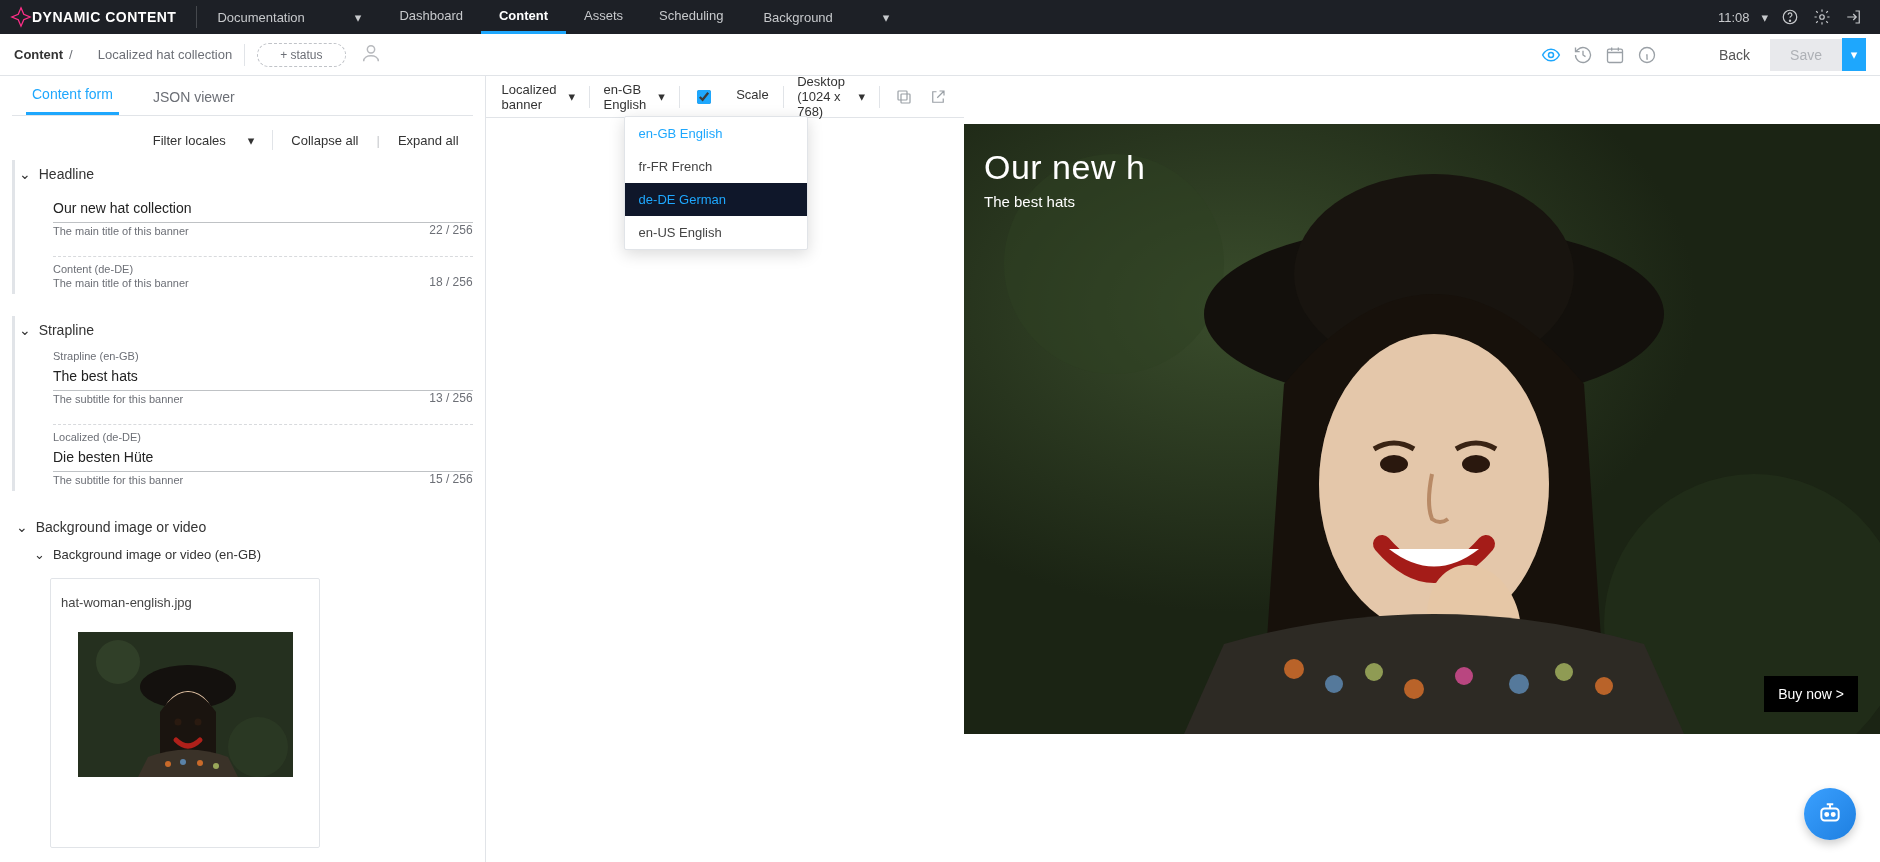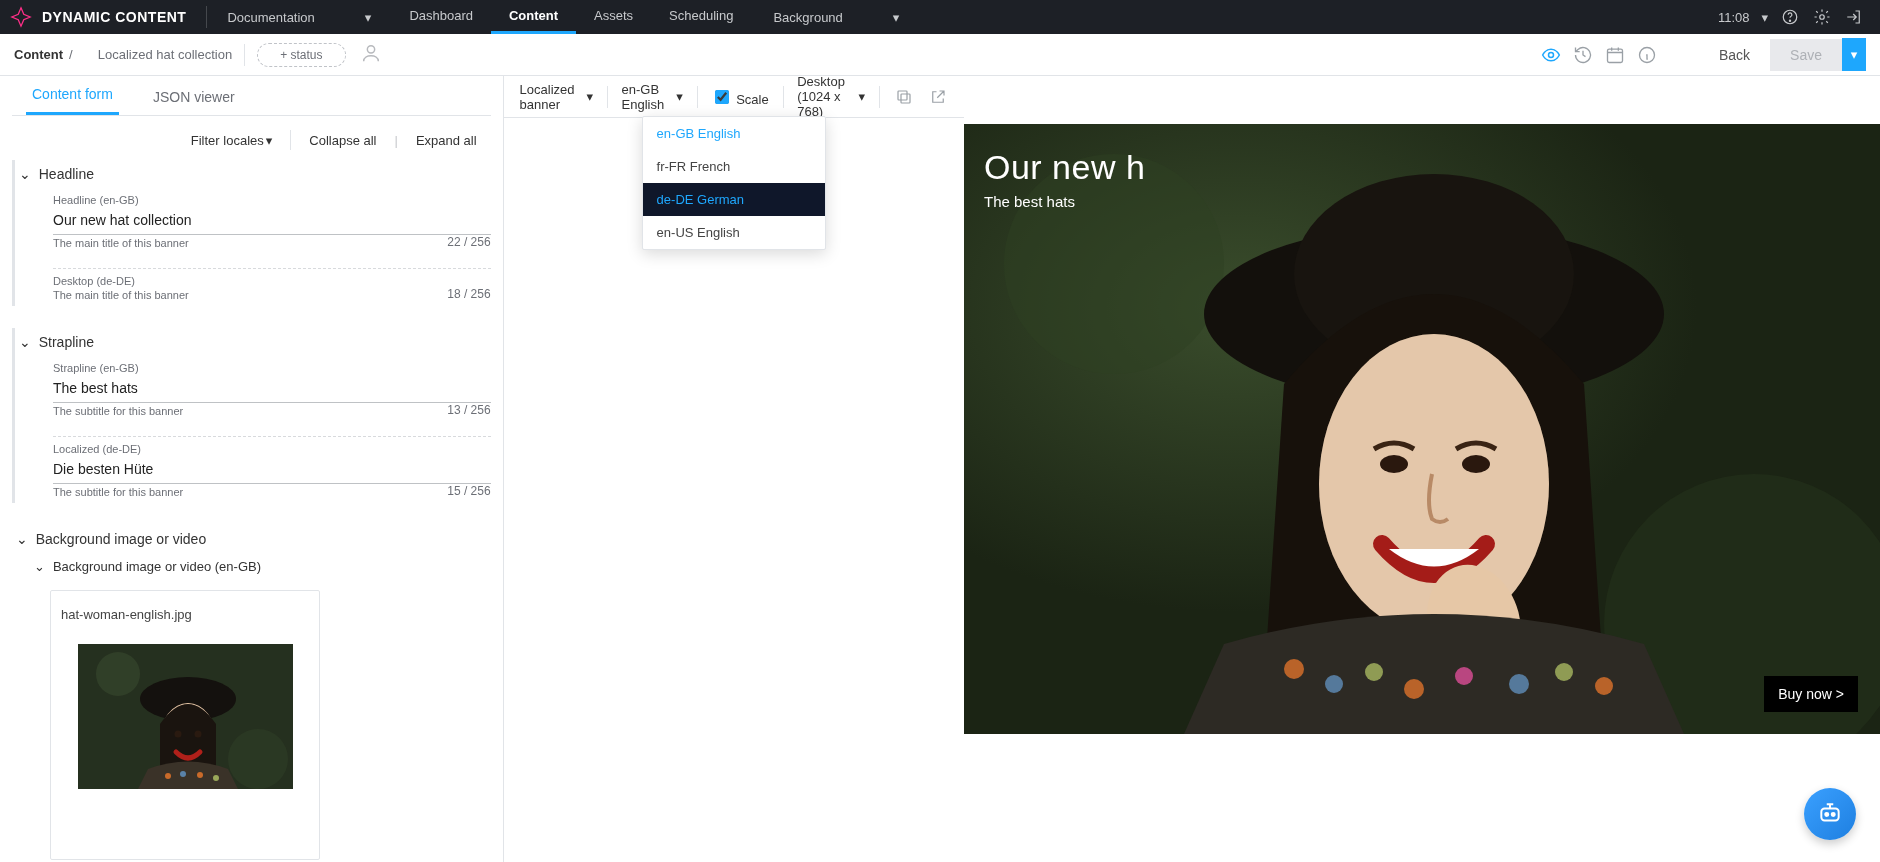--- a/index.html
+++ b/index.html
@@ -11,21 +11,21 @@
     --text-light:#c7c9cc;
     --border:#e1e4e8;
     --panel-bg:#fff;
   }
   *{box-sizing:border-box;font-family:Arial,Helvetica,sans-serif;}
   body{margin:0;background:#fff;color:var(--text-dark);font-size:13px;}
   .app{display:flex;flex-direction:column;height:862px;width:1880px;overflow:hidden;}
 
   
   .topbar{display:flex;align-items:center;background:var(--bg-dark);color:#fff;height:34px;padding:0 6px;}
-  .logo{display:flex;align-items:center;gap:10px;padding:0 10px 0 4px;}
+  .logo{display:flex;align-items:center;padding:0 10px 0 4px;}
   .logo-mark{width:22px;height:22px;display:inline-block;}
   .brand{font-weight:bold;letter-spacing:.5px;font-size:14px;}
   .divider-v{width:1px;height:22px;background:rgba(255,255,255,.18);margin:0 10px;}
   .drop{display:flex;align-items:center;gap:50px;color:#c7c9cc;padding:0 10px;cursor:pointer;}
   .nav{display:flex;align-items:stretch;margin-left:10px;height:100%;}
   .nav-item{display:flex;align-items:center;padding:0 18px;color:#c7c9cc;font-size:13px;cursor:pointer;border-bottom:3px solid transparent;}
   .nav-item.active{color:#fff;border-bottom:3px solid var(--accent);font-weight:bold;}
   .top-right{margin-left:auto;display:flex;align-items:center;gap:12px;padding-right:10px;}
   .cv{color:#c7c9cc;}
   .icon-btn{width:20px;height:20px;display:flex;align-items:center;justify-content:center;color:#c7c9cc;cursor:pointer;}
@@ -47,21 +47,21 @@
   .save-main{background:#e8e9ec;color:#aeb1b6;padding:8px 20px;font-size:14px;}
   .save-aux{background:var(--accent);color:#fff;width:24px;height:33px;display:flex;align-items:center;justify-content:center;}
 
   
   .split{display:flex;flex:1;height:calc(862px - 34px - 42px);}
   .left{width:1040px;border-right:1px solid var(--border);display:flex;flex-direction:column;overflow-y:auto;padding:0 12px 20px 12px;position:relative;}
   .tabs{display:flex;align-items:flex-end;gap:28px;height:40px;border-bottom:1px solid var(--border);padding:0 14px;}
   .tab{padding:10px 6px;color:var(--text-muted);font-size:14px;cursor:pointer;}
   .tab.active{color:var(--accent);border-bottom:3px solid var(--accent);font-weight:500;}
   .form-toolbar{display:flex;align-items:center;gap:18px;padding:14px 14px 10px 14px;justify-content:flex-end;}
-  .ft-item{color:#333;font-size:13px;cursor:pointer;display:flex;align-items:center;gap:2px;}
+  .ft-item{color:#333;font-size:13px;cursor:pointer;display:flex;align-items:center;gap:22px;}
   .ft-sep{color:#c7c9cc;}
   .vdiv{width:1px;height:20px;background:var(--border);}
 
   .group{margin:0 0 22px 0;padding-left:4px;}
   .group-head{display:flex;align-items:center;gap:8px;font-size:14px;padding:6px 0;}
   .subgroup-head{display:flex;align-items:center;gap:8px;font-size:13px;padding:6px 0 6px 18px;}
 
   .field{margin:6px 0 0 34px;padding-bottom:4px;}
   .field .flabel{font-size:11px;color:var(--text-muted);}
   .field .finput{font-size:14px;color:#222;padding:6px 0;border-bottom:1px solid #bfc2c5;}
@@ -71,21 +71,21 @@
 
   .img-card{width:270px;border:1px solid var(--border);border-radius:2px;margin:10px 0 0 34px;padding:16px 10px 10px 10px;height:270px;}
   .img-card .fname{font-size:13px;color:#444;margin-bottom:22px;}
   .img-card .thumb{width:215px;height:145px;margin:0 auto;background:#2a3028;position:relative;overflow:hidden;}
 
   
   .right{flex:1;display:flex;}
   .preview-toolbar{display:flex;align-items:center;height:42px;border-bottom:1px solid var(--border);padding:0 16px;gap:14px;position:relative;}
   .pt-drop{display:flex;align-items:center;gap:12px;color:#333;font-size:13px;cursor:pointer;}
   .pt-sep{width:1px;height:22px;background:var(--border);}
-  .pt-check{display:flex;align-items:flex-end;gap:4px;font-size:13px;}
+  .pt-check{display:flex;align-items:flex-start;gap:22px;font-size:13px;}
   .pt-check input{accent-color:var(--accent);width:14px;height:14px;}
   .pt-right{margin-left:auto;display:flex;align-items:center;gap:14px;}
 
   .locale-menu{position:absolute;top:40px;left:138px;width:184px;background:#fff;box-shadow:0 4px 16px rgba(0,0,0,.15);border:1px solid var(--border);border-radius:2px;z-index:10;}
   .locale-menu .mi{padding:9px 14px;font-size:13px;color:#444;cursor:pointer;}
   .locale-menu .mi.sel{color:var(--accent);}
   .locale-menu .mi.hov{background:#0f172a;color:var(--accent);}
 
   .preview-area{flex:1;background:#fff;padding:48px 0 0 0;display:flex;justify-content:center;}
   .device{width:916px;}
@@ -221,27 +221,26 @@
         <span class="ft-sep">|</span>
         <span class="ft-item">Expand all</span>
       </div>
 
       <div class="group" style="border-left:3px solid #e1e4e8;">
         <div class="group-head">
           <span>⌄</span>
           <span>Headline</span>
         </div>
         <div class="field">
-          <div class="flabel">Headline (en-GB)</div>
           <div class="finput">Our new hat collection</div>
           <div><span class="fcount">22 / 256</span><span class="fhint">The main title of this banner</span></div>
         </div>
         <hr class="dashed-sep">
         <div class="field">
-          <div class="flabel">Desktop (de-DE)</div>
+          <div class="flabel">Content (de-DE)</div>
           <div><span class="fcount">18 / 256</span><span class="fhint">The main title of this banner</span></div>
         </div>
       </div>
 
       <div class="group" style="border-left:3px solid #e1e4e8;">
         <div class="group-head">
           <span>⌄</span>
           <span>Strapline</span>
         </div>
         <div class="field">

